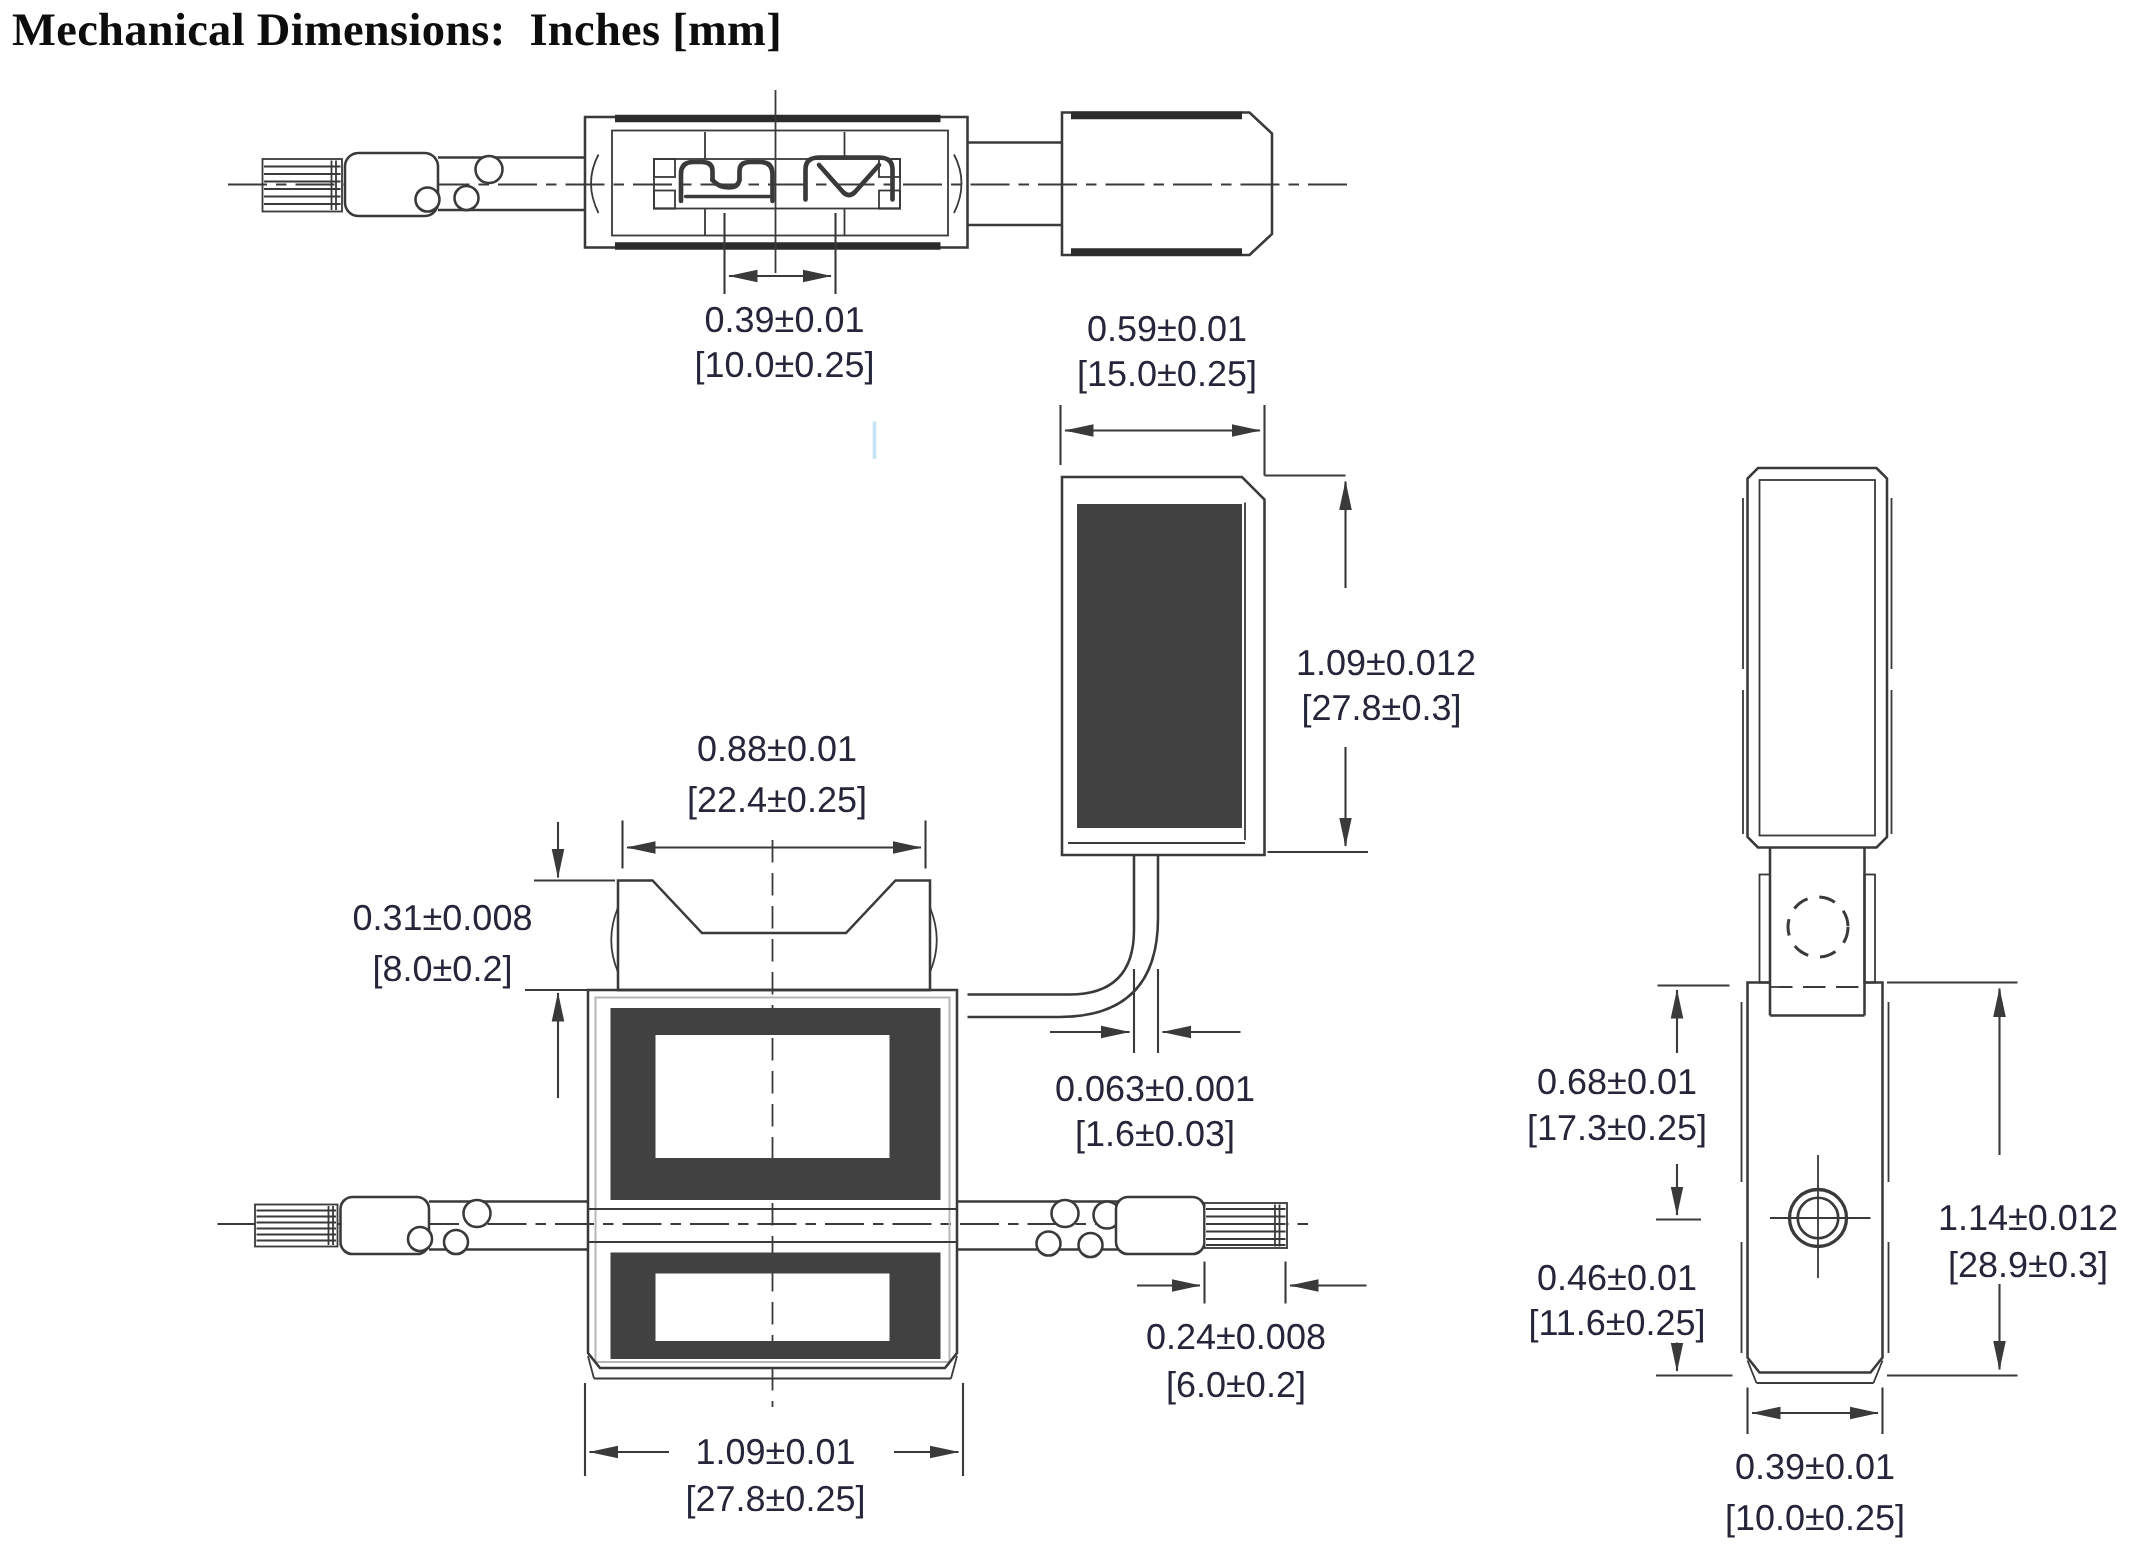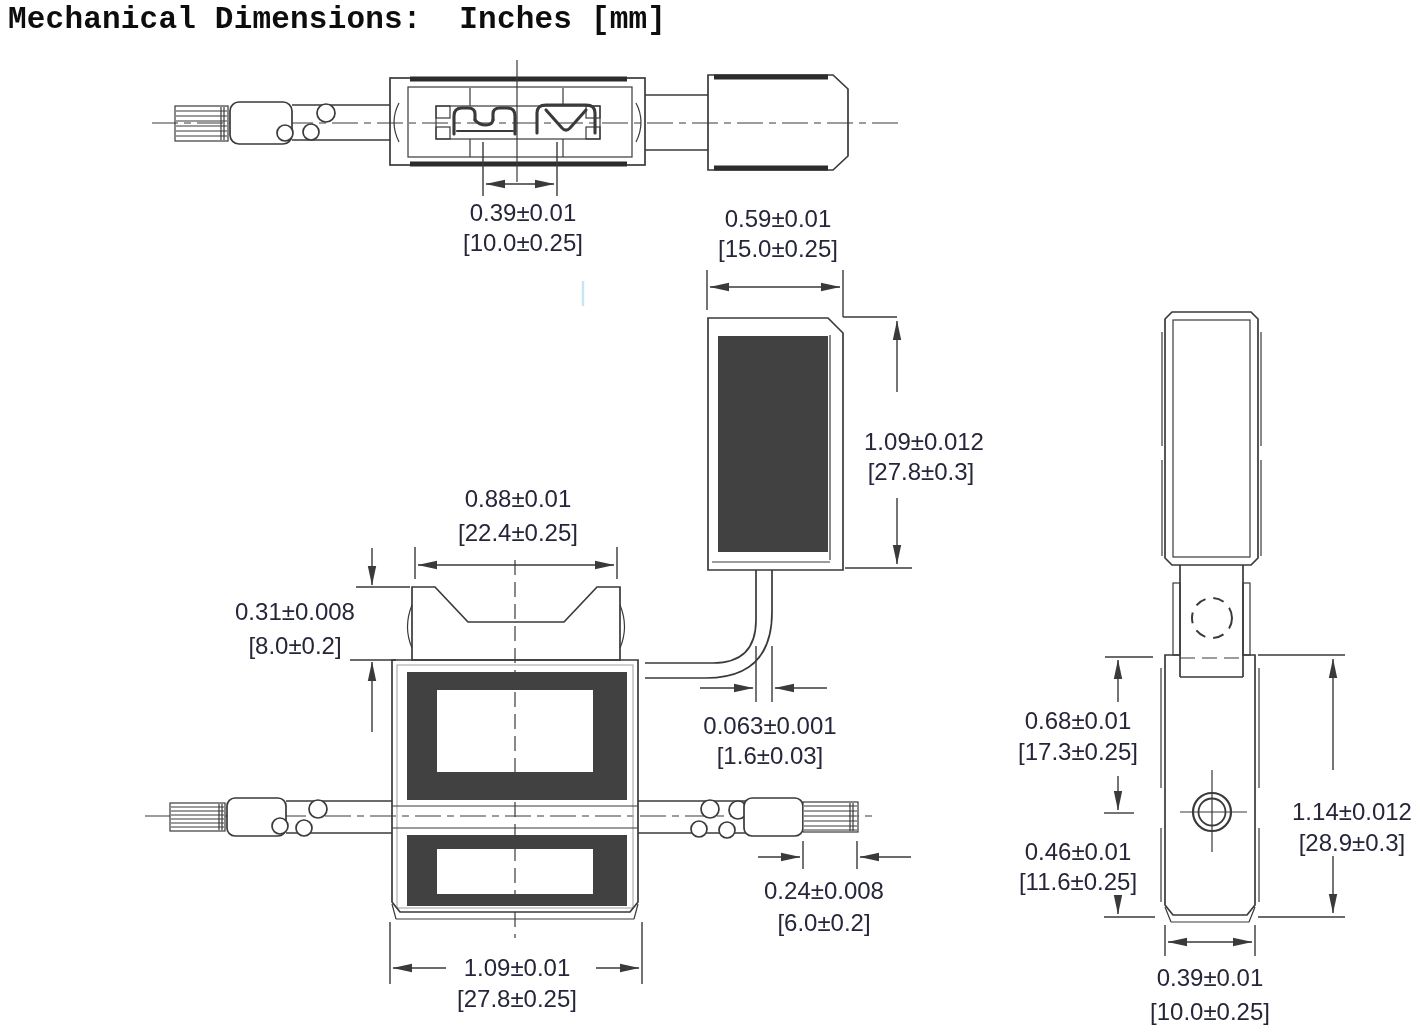--- a/index.html
+++ b/index.html
@@ -6,21 +6,21 @@
     --line:#3a3a3a;
     --dark:#414141;
     --dimtext:#26263a;
     --title:#0d0d0d;
     --blue:#b9e1f2;
   }
   html,body{margin:0;padding:0;background:#ffffff;}
   #canvas{position:relative;width:1420px;height:1034px;background:#fff;overflow:hidden;
           font-family:"Liberation Sans",sans-serif;}
   #title{position:absolute;left:8px;top:2px;margin:0;
-         font-family:Liberation Mono, monospace;font-weight:bold;font-size:31px;
+         font-family:Liberation Serif, serif;font-weight:bold;font-size:31px;
          color:var(--title);letter-spacing:.2px;white-space:pre;}
   svg{position:absolute;left:0;top:0;}
   .ln{stroke:var(--line);stroke-width:1.7;fill:none;}
   .thin{stroke:var(--line);stroke-width:1.2;fill:none;}
   .thick{stroke:#2c2c2c;stroke-width:5;fill:none;}
   .dim{stroke:var(--line);stroke-width:1.4;fill:none;}
   .clip{stroke:var(--line);stroke-width:3.1;fill:none;stroke-linecap:round;stroke-linejoin:round;}
   .darkfill{fill:var(--dark);stroke:none;}
   .white{fill:#ffffff;}
   .gray{stroke:#b5b5b5;stroke-width:1.3;fill:none;}

